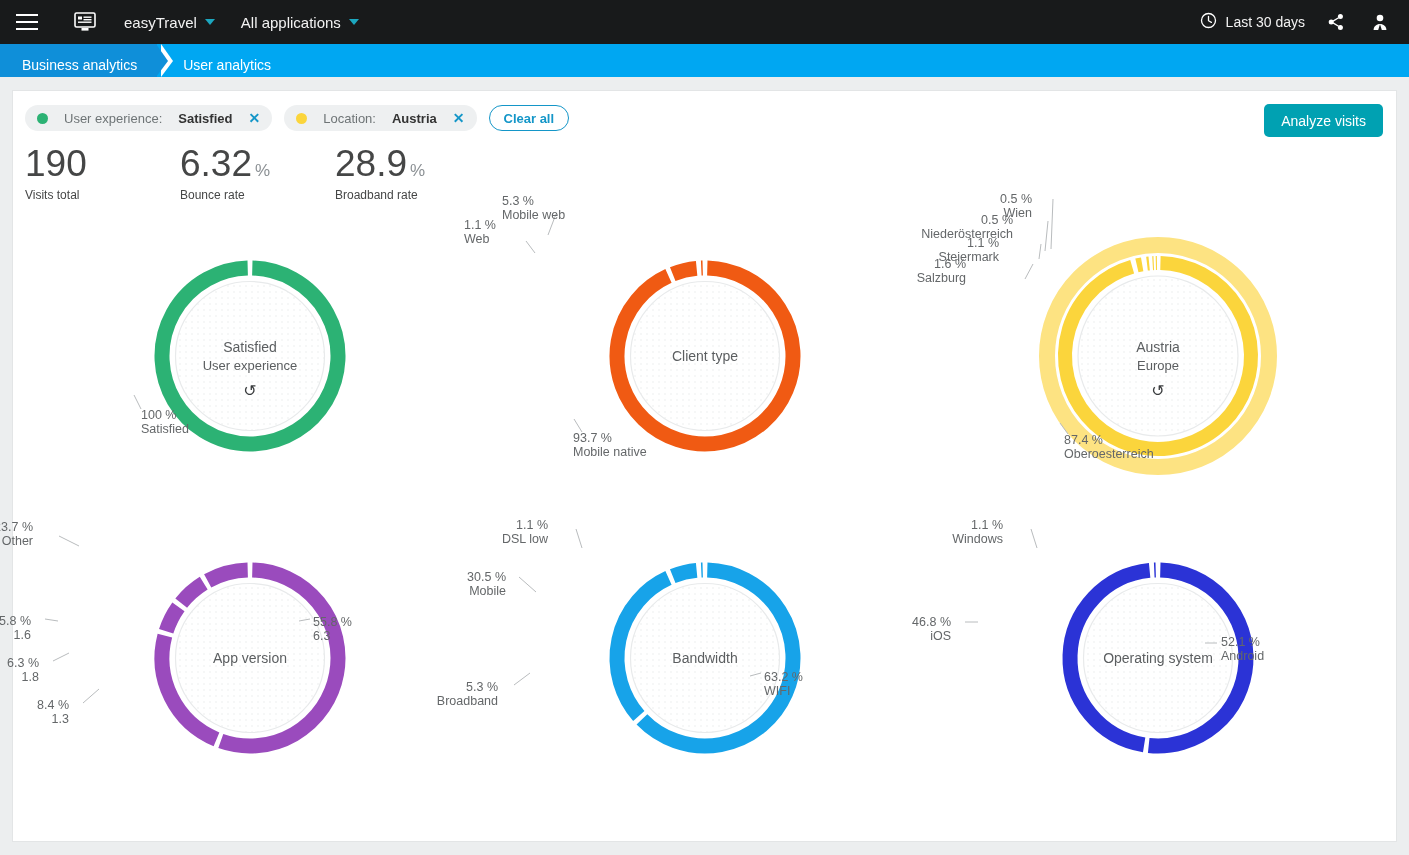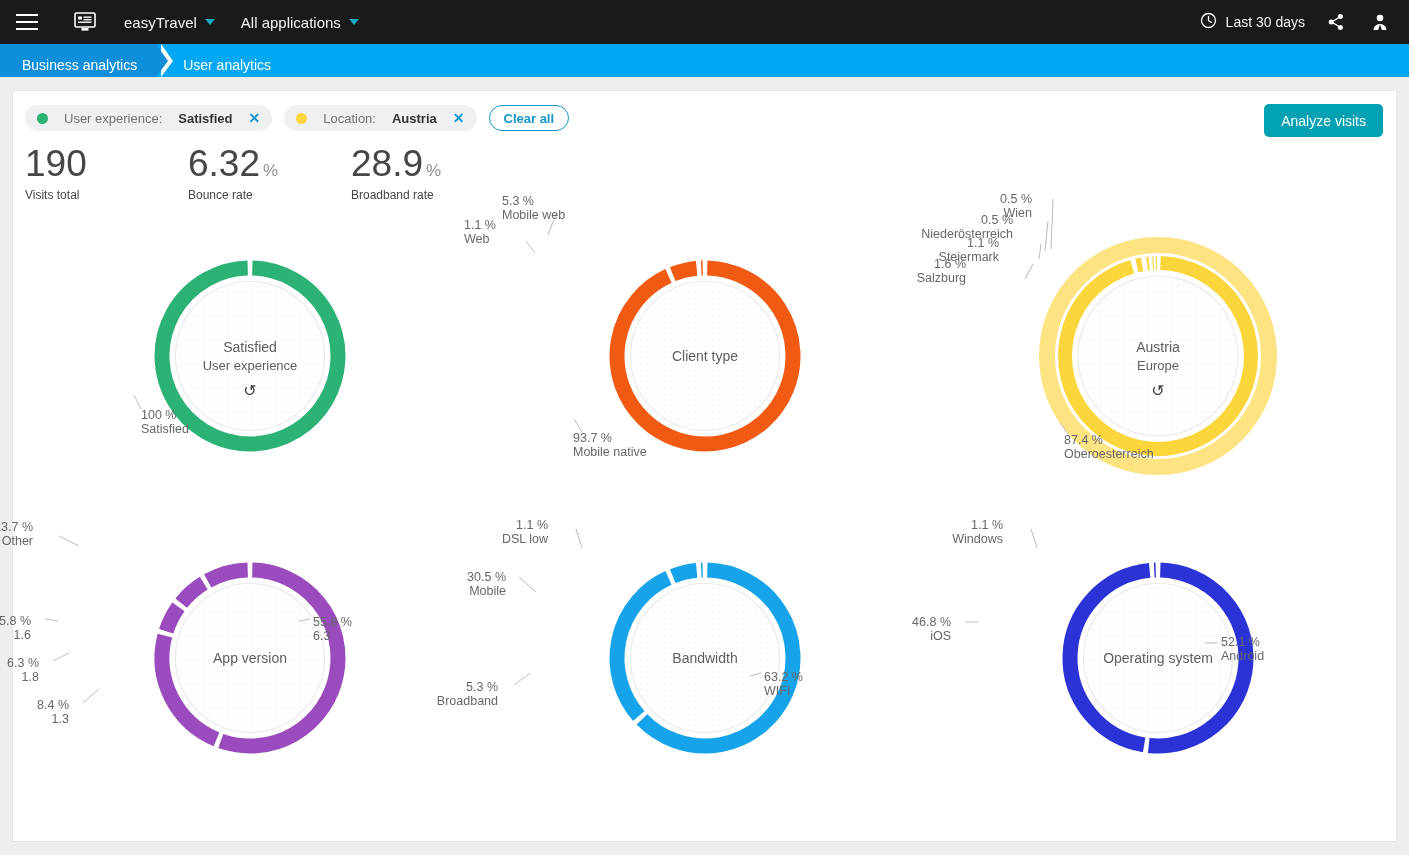--- a/index.html
+++ b/index.html
@@ -67,21 +67,21 @@
     border:1px solid #1496c8; color:#1496c8; border-radius:13px; height:26px;
     display:flex;align-items:center;padding:0 14px;font-size:13px;background:#fff;
     cursor:pointer; font-weight:bold; font-family:Liberation Sans, sans-serif;
   }
   .analyze{
     position:absolute; right:13px; top:13px; background:#00a1b2; color:#fff;
     border:none; border-radius:5px; height:33px; padding:0 17px; font-size:14px;
     cursor:pointer; font-family:"Liberation Sans",sans-serif;
   }
 
-  .kpis{ display:flex; padding:14px 8px 0 12px; gap:8px; }
+  .kpis{ display:flex; padding:14px 8px 0 12px; gap:0; }
   .kpi{ width:155px; }
   .kpi .num{ font-size:37px; color:#454646; font-weight:300; line-height:1.05; }
   .kpi .pct{ font-size:17px; color:#8b9094; font-weight:400; margin-left:3px;}
   .kpi .cap{ font-size:12px; color:#454646; margin-top:4px; }
 
   
   .grid{ position:absolute; left:0; top:128px; width:100%; height:622px; }
   .cell{ position:absolute; width:455px; height:300px; }
   .cell svg{ position:absolute; left:0; top:0; overflow:visible; }
   .center-title{ font-size:14px; fill:#5b5e60; text-anchor:middle; }

